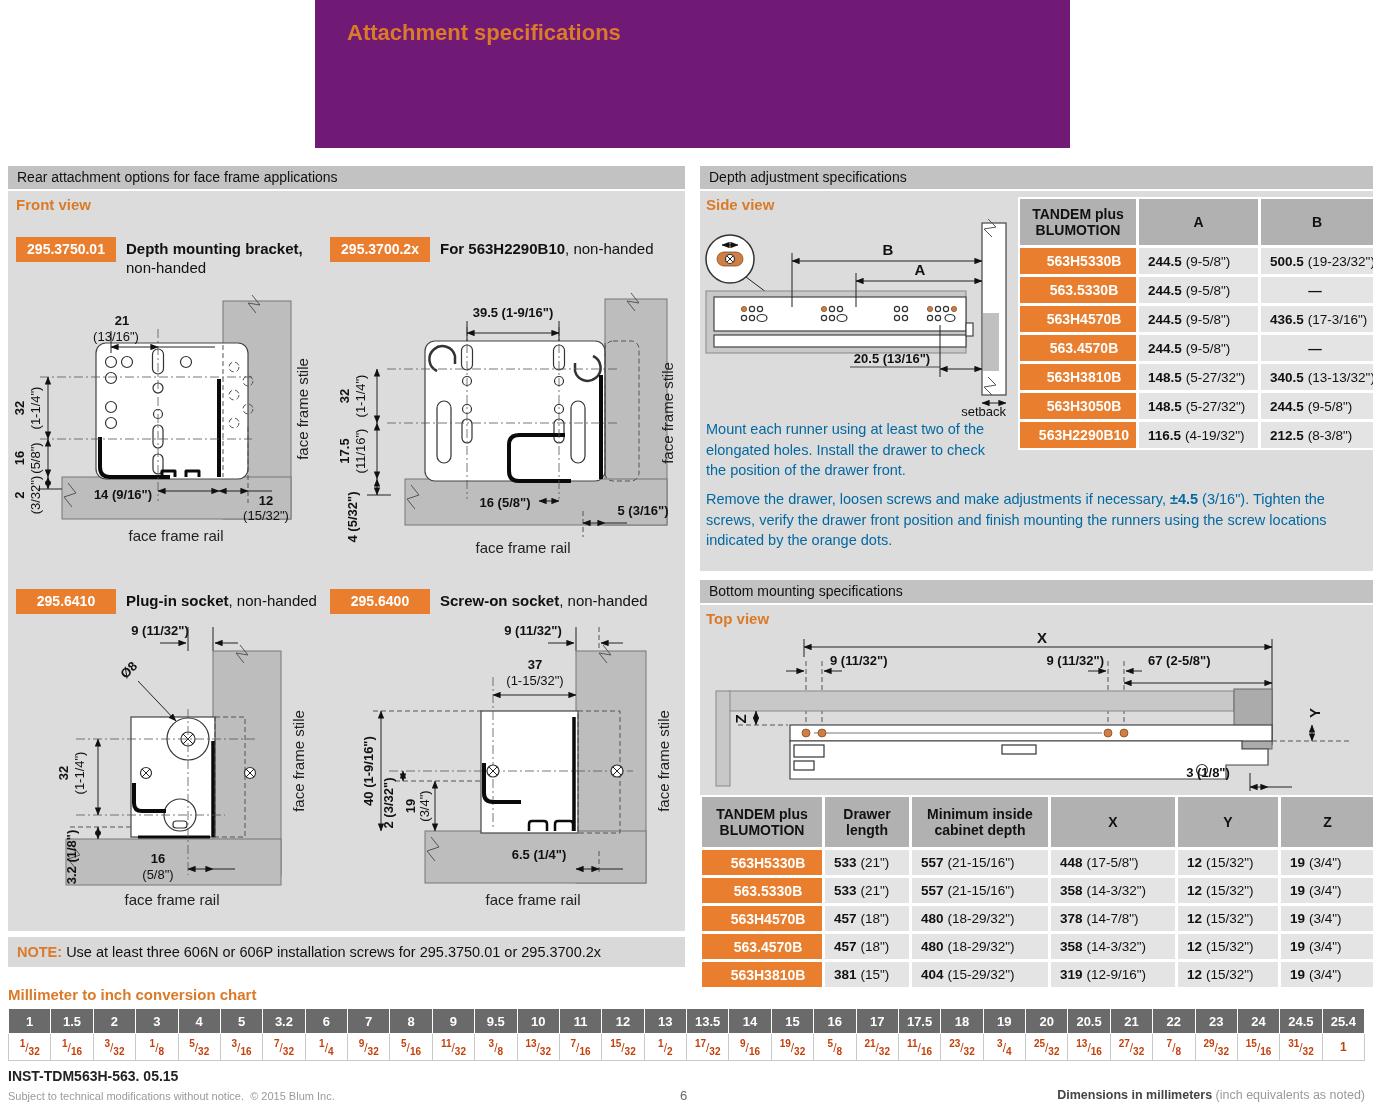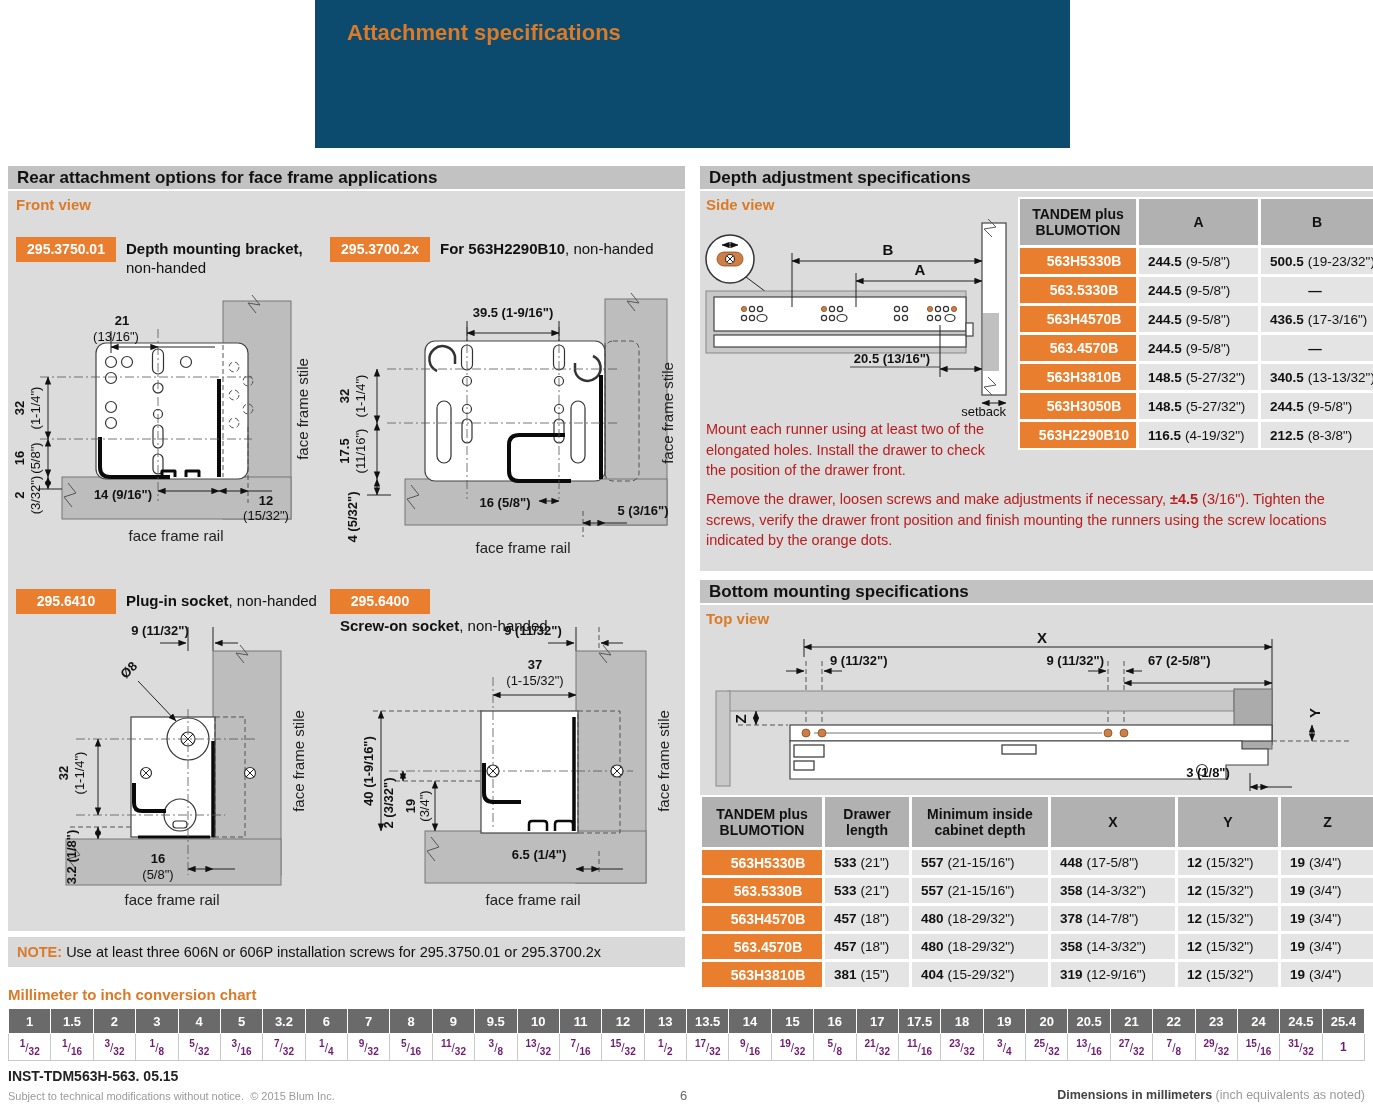--- a/index.html
+++ b/index.html
@@ -1,24 +1,24 @@
 <!DOCTYPE html>
 <html><head>
 <meta charset="utf-8">
 <style>
   html,body{margin:0;padding:0;background:#fff;}
   body{font-family:"Liberation Sans",sans-serif;color:#111;}
   .page{position:relative;width:1373px;height:1113px;background:#fff;overflow:hidden;}
 
   
-  .top-band{position:absolute;left:315px;top:0;width:755px;height:148px;background:#0c4a6e;}
+  .top-band{position:absolute;left:315px;top:0;width:755px;height:148px;background:#701a75;}
   .top-band h1{margin:0;padding:20px 0 0 32px;font-size:22px;font-weight:bold;color:#DB7A28;}
 
   
-  .section-bar{height:23px;line-height:23px;background:#C2C2C2;font-size:17px;font-weight:bold;color:#111;padding-left:9px;box-sizing:border-box;}
+  .section-bar{height:23px;line-height:23px;background:#C2C2C2;font-size:14px;font-weight:normal;color:#111;padding-left:9px;box-sizing:border-box;}
 
   
   .left-col{position:absolute;left:8px;top:166px;width:677px;}
   .right-col{position:absolute;left:700px;top:166px;width:673px;}
 
   .panel{background:#DCDCDC;position:relative;}
   .left-panel{margin-top:2px;height:740px;overflow:hidden;}
   .view-label{position:absolute;left:8px;top:5px;font-size:15px;font-weight:bold;color:#DB7A28;}
 
   .badge-group{position:absolute;display:flex;align-items:flex-start;}
@@ -27,21 +27,21 @@
   .badge-label b{font-weight:bold;}
 
   .note-bar{margin-top:6px;height:30px;line-height:30px;background:#D9D9D9;font-size:14.5px;padding-left:9px;}
   .note-bar .nl{color:#DB7A28;font-weight:bold;}
 
   
   .depth-panel{margin-top:2px;height:380px;}
   .bar2{margin-top:9px;}
   .bottom-panel{margin-top:2px;height:380px;}
 
-  .para{position:absolute;font-size:14.5px;line-height:1.42;color:#b91c1c;}
+  .para{position:absolute;font-size:14.5px;line-height:1.42;color:#0369a1;}
 
   
   .spec-table{position:absolute;background:#fff;padding:2px;}
   .spec-head,.spec-row{display:grid;gap:3px;margin-bottom:3px;}
   .spec-row:last-child{margin-bottom:0;border-radius:7px;}
   .depth-grid{grid-template-columns:116px 119px 112px;}
   .bottom-grid{grid-template-columns:120px 84px 136px 124px 100px 93px;}
   .hcell{background:#B1B1B1;color:#111;font-size:14px;font-weight:bold;display:flex;align-items:center;justify-content:center;text-align:center;line-height:1.15;}
   .depth-head .hcell{height:46px;}
   .bottom-head .hcell{height:50px;}
@@ -50,21 +50,21 @@
   .dcell b{margin-right:4px;}
   .dcell.center{justify-content:center;padding-left:0;}
   .bottom-table .pcell,.bottom-table .dcell{height:25px;}
 
   
   .conv{position:absolute;left:8px;top:986px;width:1357px;}
   .conv-title{font-size:15px;font-weight:bold;color:#DB7A28;margin-bottom:5px;}
   table.conv-table{width:100%;border-collapse:collapse;table-layout:fixed;}
   table.conv-table td{text-align:center;}
   td.mmcell{background:#6A6A6A;color:#fff;font-size:13px;font-weight:bold;height:22px;border:1px solid #fff;}
-  td.incell{background:#fff;color:#701a75;font-size:12px;height:24px;border:1px solid #C9C9C9;}
+  td.incell{background:#fff;color:#c2410c;font-size:12px;height:24px;border:1px solid #C9C9C9;}
   .num{font-size:10px;font-weight:bold;vertical-align:5px;}
   .den{font-size:10px;font-weight:bold;vertical-align:-3px;}
   .sl{font-size:12px;}
 
   
   .footer{position:absolute;left:8px;top:1066px;width:1357px;height:44px;font-size:12px;}
   .doc-id{position:absolute;left:0;top:2px;font-size:14px;font-weight:bold;color:#222;}
   .legal{position:absolute;left:0;top:24px;font-size:11px;color:#9a9a9a;}
   .page-num{position:absolute;left:672px;top:22px;font-size:13px;color:#666;}
   .dims-note{position:absolute;right:0;top:22px;font-size:12.5px;color:#9a9a9a;}
@@ -223,21 +223,21 @@
         <line class="dim" x1="272" y1="240" x2="294" y2="240"></line>
         <text class="tb" x="310" y="232" text-anchor="middle">5 (3/16")</text>
         <text class="tl" x="190" y="270" text-anchor="middle">face frame rail</text>
         <text class="tl" transform="rotate(-90 340 130)" x="340" y="130" text-anchor="middle">face frame stile</text>
       </svg>
 
       <div class="badge-group" style="left:8px;top:398px;">
         <div class="badge">295.6410</div>
         <div class="badge-label"><b>Plug-in socket</b><span>, non-handed</span></div>
       </div>
-      <div class="badge-group" style="left:322px;top:398px;flex-direction:column;">
+      <div class="badge-group" style="left:322px;top:398px;">
         <div class="badge">295.6400</div>
         <div class="badge-label"><b>Screw-on socket</b><span>, non-handed</span></div>
       </div>
 
       <svg style="left:2px;top:430px;" width="322" height="292" viewBox="0 0 322 292">
         <defs>
             <marker id="m3" viewBox="0 0 10 8" refX="9.5" refY="4" markerWidth="8" markerHeight="6.5" orient="auto-start-reverse">
               <path d="M0,0L10,4L0,8z" fill="#111"></path>
             </marker>
           </defs>

